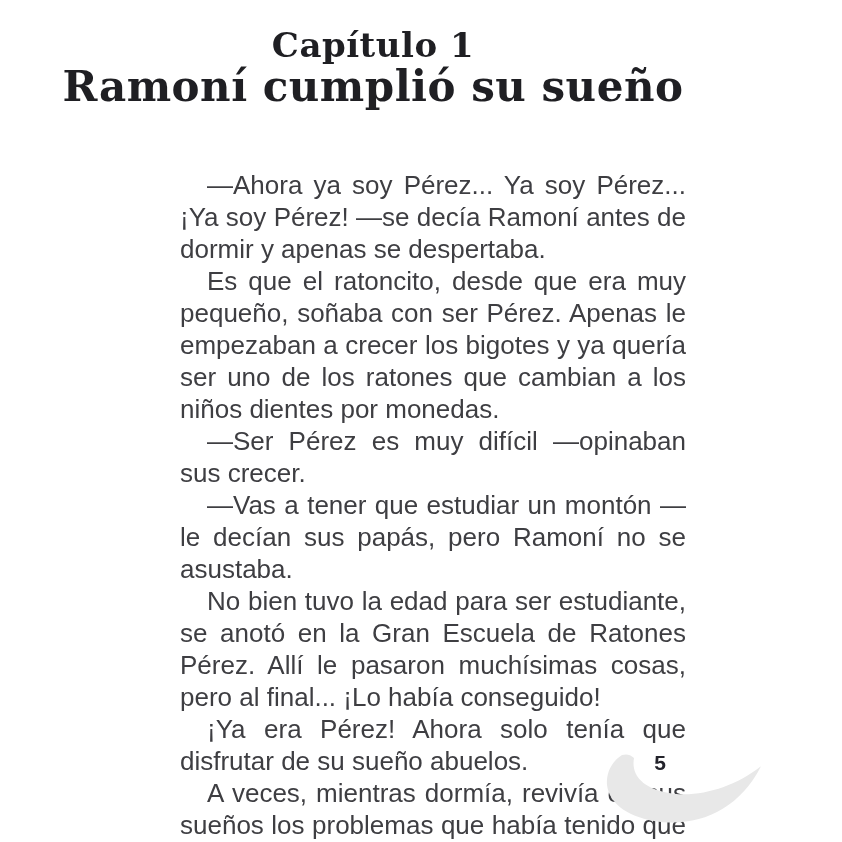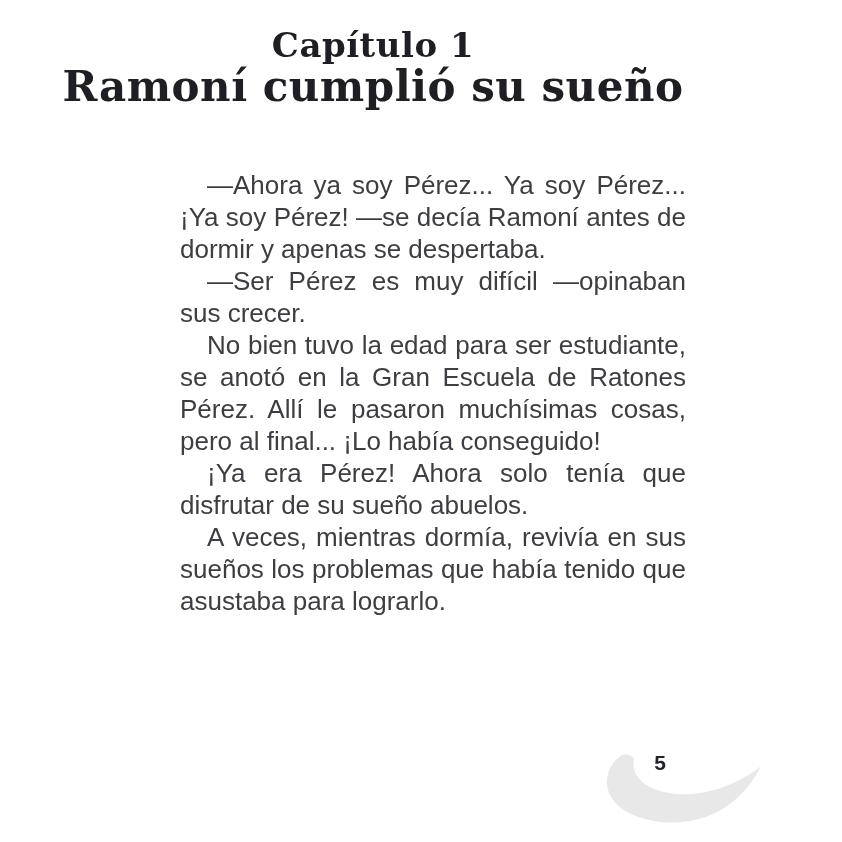--- a/index.html
+++ b/index.html
@@ -82,21 +82,23 @@
 
 <div class="page">
 
   <header class="chapter-header">
     <div class="chapter-number">Capítulo 1</div>
     <div class="chapter-title">Ramoní cumplió su sueño</div>
   </header>
 
   <main class="body-text">
     <p>—Ahora ya soy Pérez... Ya soy Pérez... ¡Ya soy Pérez! —se decía Ramoní antes de dormir y apenas se despertaba.</p>
+    <p>Es que el ratoncito, desde que era muy pequeño, soñaba con ser Pérez. Apenas le empezaban a crecer los bigotes y ya quería ser uno de los ratones que cambian a los niños dientes por monedas.</p>
     <p>—Ser Pérez es muy difícil —opinaban sus crecer.</p>
+    <p>—Vas a tener que estudiar un montón —le decían sus papás, pero Ramoní no se asustaba.</p>
     <p>No bien tuvo la edad para ser estudiante, se anotó en la Gran Escuela de Ratones Pérez. Allí le pasaron muchísimas cosas, pero al final... ¡Lo había conseguido!</p>
     <p>¡Ya era Pérez! Ahora solo tenía que disfrutar de su sueño abuelos.</p>
     <p>A veces, mientras dormía, revivía en sus sueños los problemas que había tenido que asustaba para lograrlo.</p>
   </main>
 
   <div class="page-footer">
     <svg class="swoosh" viewBox="0 0 156 68" preserveAspectRatio="none" xmlns="http://www.w3.org/2000/svg">
       <path d="M 16 1
                C 6 7, 0 18, 1 30
                C 3 47, 20 60, 48 65

